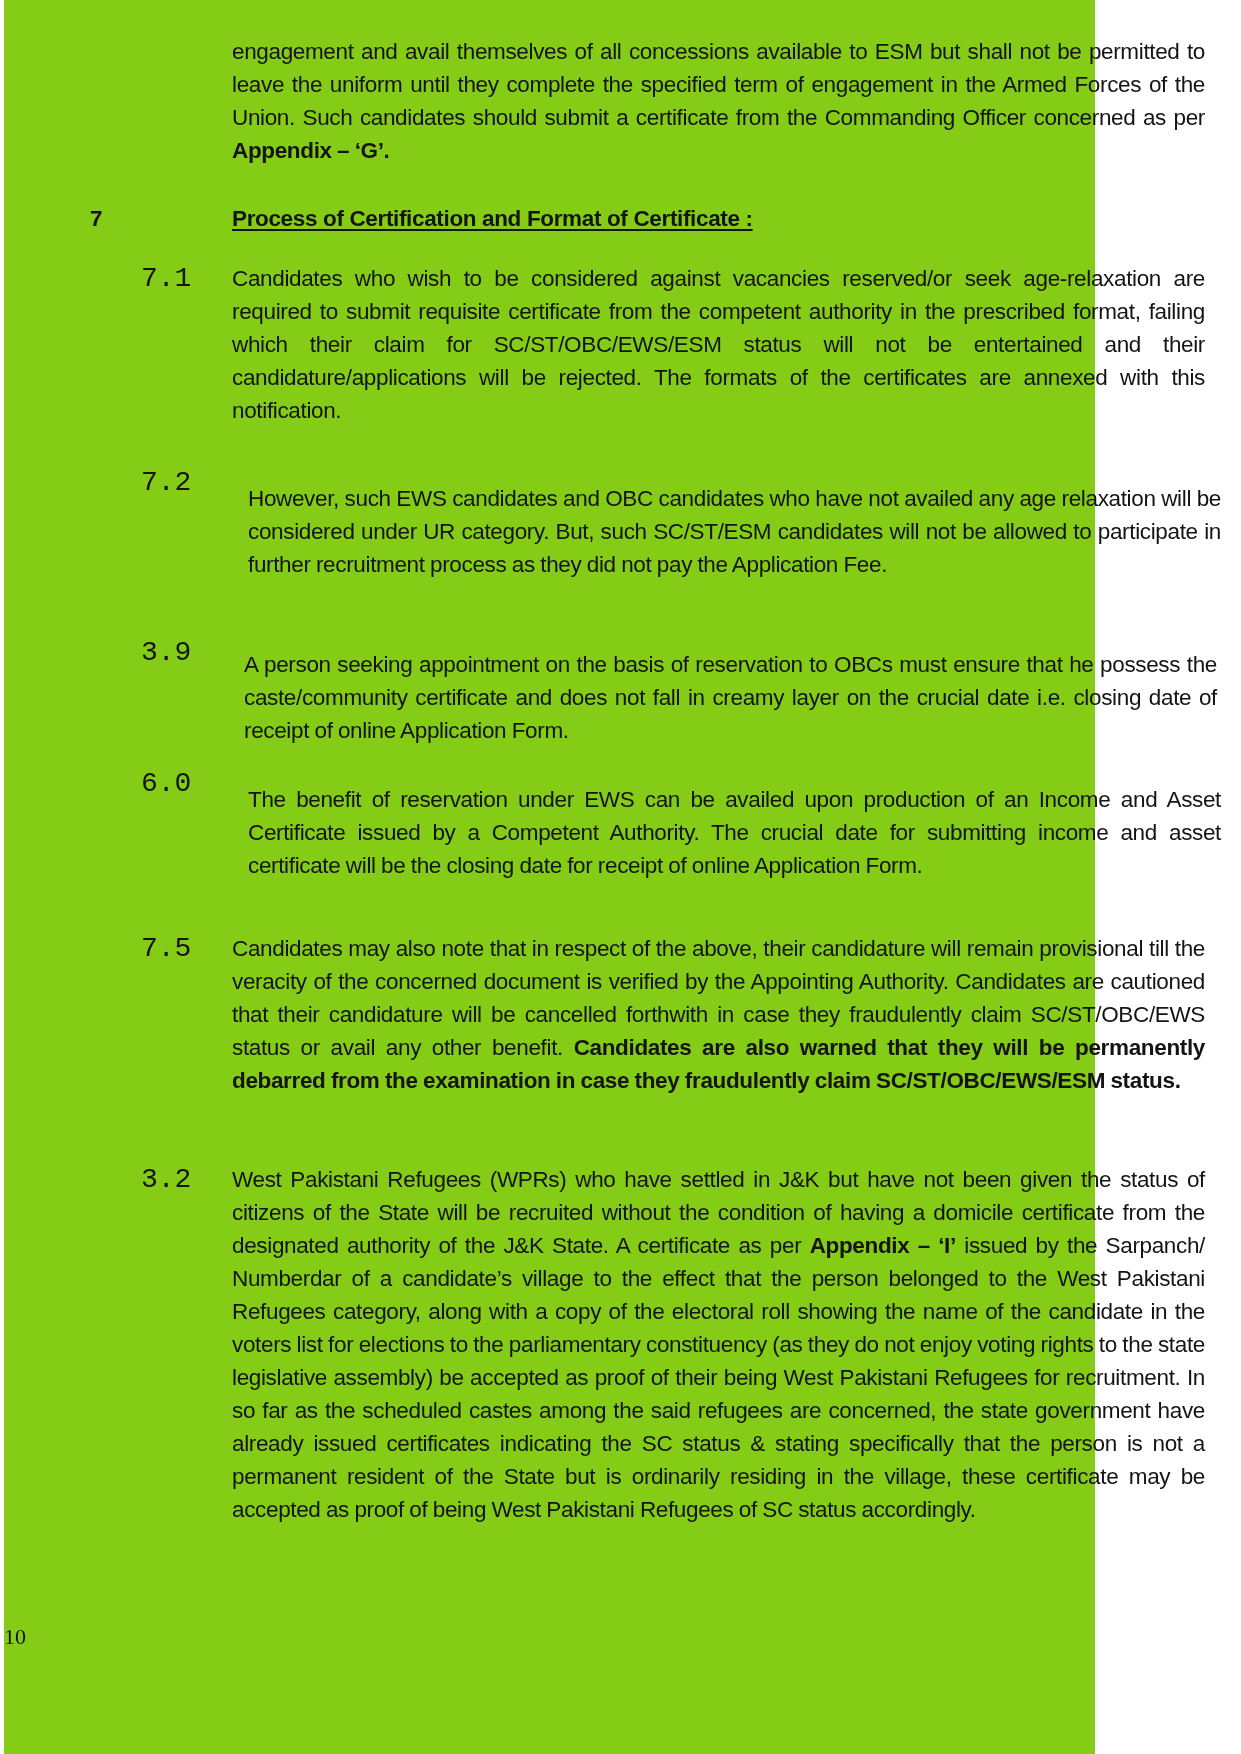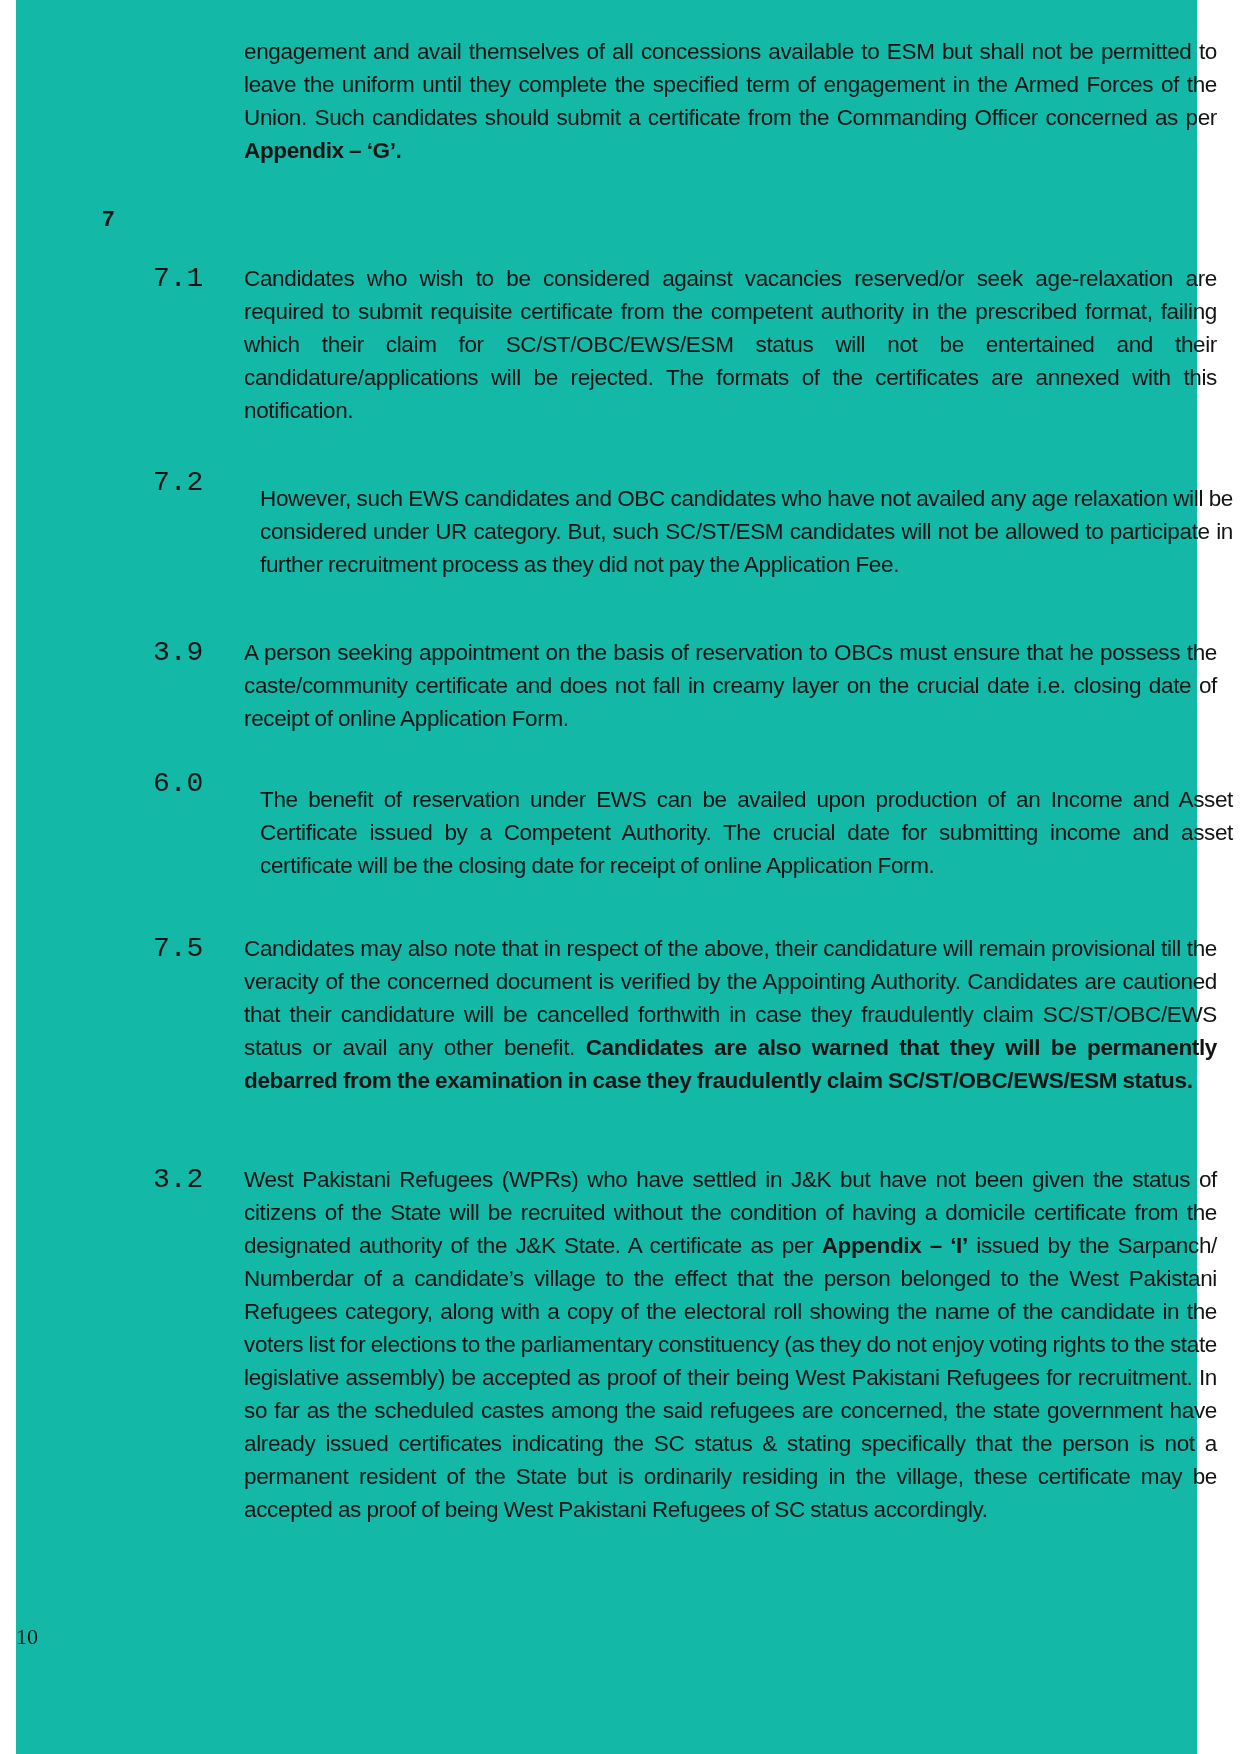--- a/index.html
+++ b/index.html
@@ -1,17 +1,17 @@
 <!DOCTYPE html>
 <html><head>
 <meta charset="utf-8">
 <style>
   html, body { margin: 0; padding: 0; background: #ffffff; }
   body { width: 1241px; height: 1754px; position: relative; overflow: hidden; color: #111; }
-  .page { position: absolute; left: 16px; top: 0; width: 1181px; height: 1754px; background: #14b8a6; }
+  .page { position: absolute; left: 4px; top: 0; width: 1091px; height: 1754px; background: #84cc16; }
   .txt {
     font-family: "Liberation Sans", sans-serif;
     font-size: 22.5px;
     line-height: 33px;
     text-align: justify;
     color: #141414;
     letter-spacing: -0.35px;
     word-spacing: -0.5px;
   }
   .intro { position: absolute; left: 228px; top: 35px; width: 973px; }
@@ -26,35 +26,36 @@
 </style>
 </head>
 <body>
 
 <div class="page">
 
   <p class="txt intro" style="margin:0"><span>engagement and avail themselves of all concessions available to ESM but shall not be permitted to leave the uniform until they complete the specified term of engagement in the Armed Forces of the Union. Such candidates should submit a certificate from the Commanding Officer concerned as per </span><b>Appendix – ‘G’.</b></p>
 
   <div class="sec-head">
     <span class="sec-num">7</span>
+    <span class="sec-title">Process of Certification and Format of Certificate :</span>
   </div>
 
   <div class="item" style="top:262px">
     <span class="item-num">7.1</span>
     <p class="txt item-body" style="margin:0">Candidates who wish to be considered against vacancies reserved/or seek age-relaxation are required to submit requisite certificate from the competent authority in the prescribed format, failing which their claim for SC/ST/OBC/EWS/ESM status will not be entertained and their candidature/applications will be rejected. The formats of the certificates are annexed with this notification.</p>
   </div>
 
   <div class="item" style="top:466px">
     <span class="item-num">7.2</span>
     <p class="txt item-body" style="margin:16px">However, such EWS candidates and OBC candidates who have not availed any age relaxation will be considered under UR category. But, such SC/ST/ESM candidates will not be allowed to participate in further recruitment process as they did not pay the Application Fee.</p>
   </div>
 
   <div class="item" style="top:636px">
     <span class="item-num">3.9</span>
-    <p class="txt item-body" style="margin:0">A person seeking appointment on the basis of reservation to OBCs must ensure that he possess the caste/community certificate and does not fall in creamy layer on the crucial date i.e. closing date of receipt of online Application Form.</p>
+    <p class="txt item-body" style="margin:12px">A person seeking appointment on the basis of reservation to OBCs must ensure that he possess the caste/community certificate and does not fall in creamy layer on the crucial date i.e. closing date of receipt of online Application Form.</p>
   </div>
 
   <div class="item" style="top:767px">
     <span class="item-num">6.0</span>
     <p class="txt item-body" style="margin:16px">The benefit of reservation under EWS can be availed upon production of an Income and Asset Certificate issued by a Competent Authority. The crucial date for submitting income and asset certificate will be the closing date for receipt of online Application Form.</p>
   </div>
 
   <div class="item" style="top:932px">
     <span class="item-num">7.5</span>
     <p class="txt item-body" style="margin:0"><span>Candidates may also note that in respect of the above, their candidature will remain provisional till the veracity of the concerned document is verified by the Appointing Authority. Candidates are cautioned that their candidature will be cancelled forthwith in case they fraudulently claim SC/ST/OBC/EWS status or avail any other benefit. </span><b>Candidates are also warned that they will be permanently debarred from the examination in case they fraudulently claim SC/ST/OBC/EWS/ESM status.</b></p>

